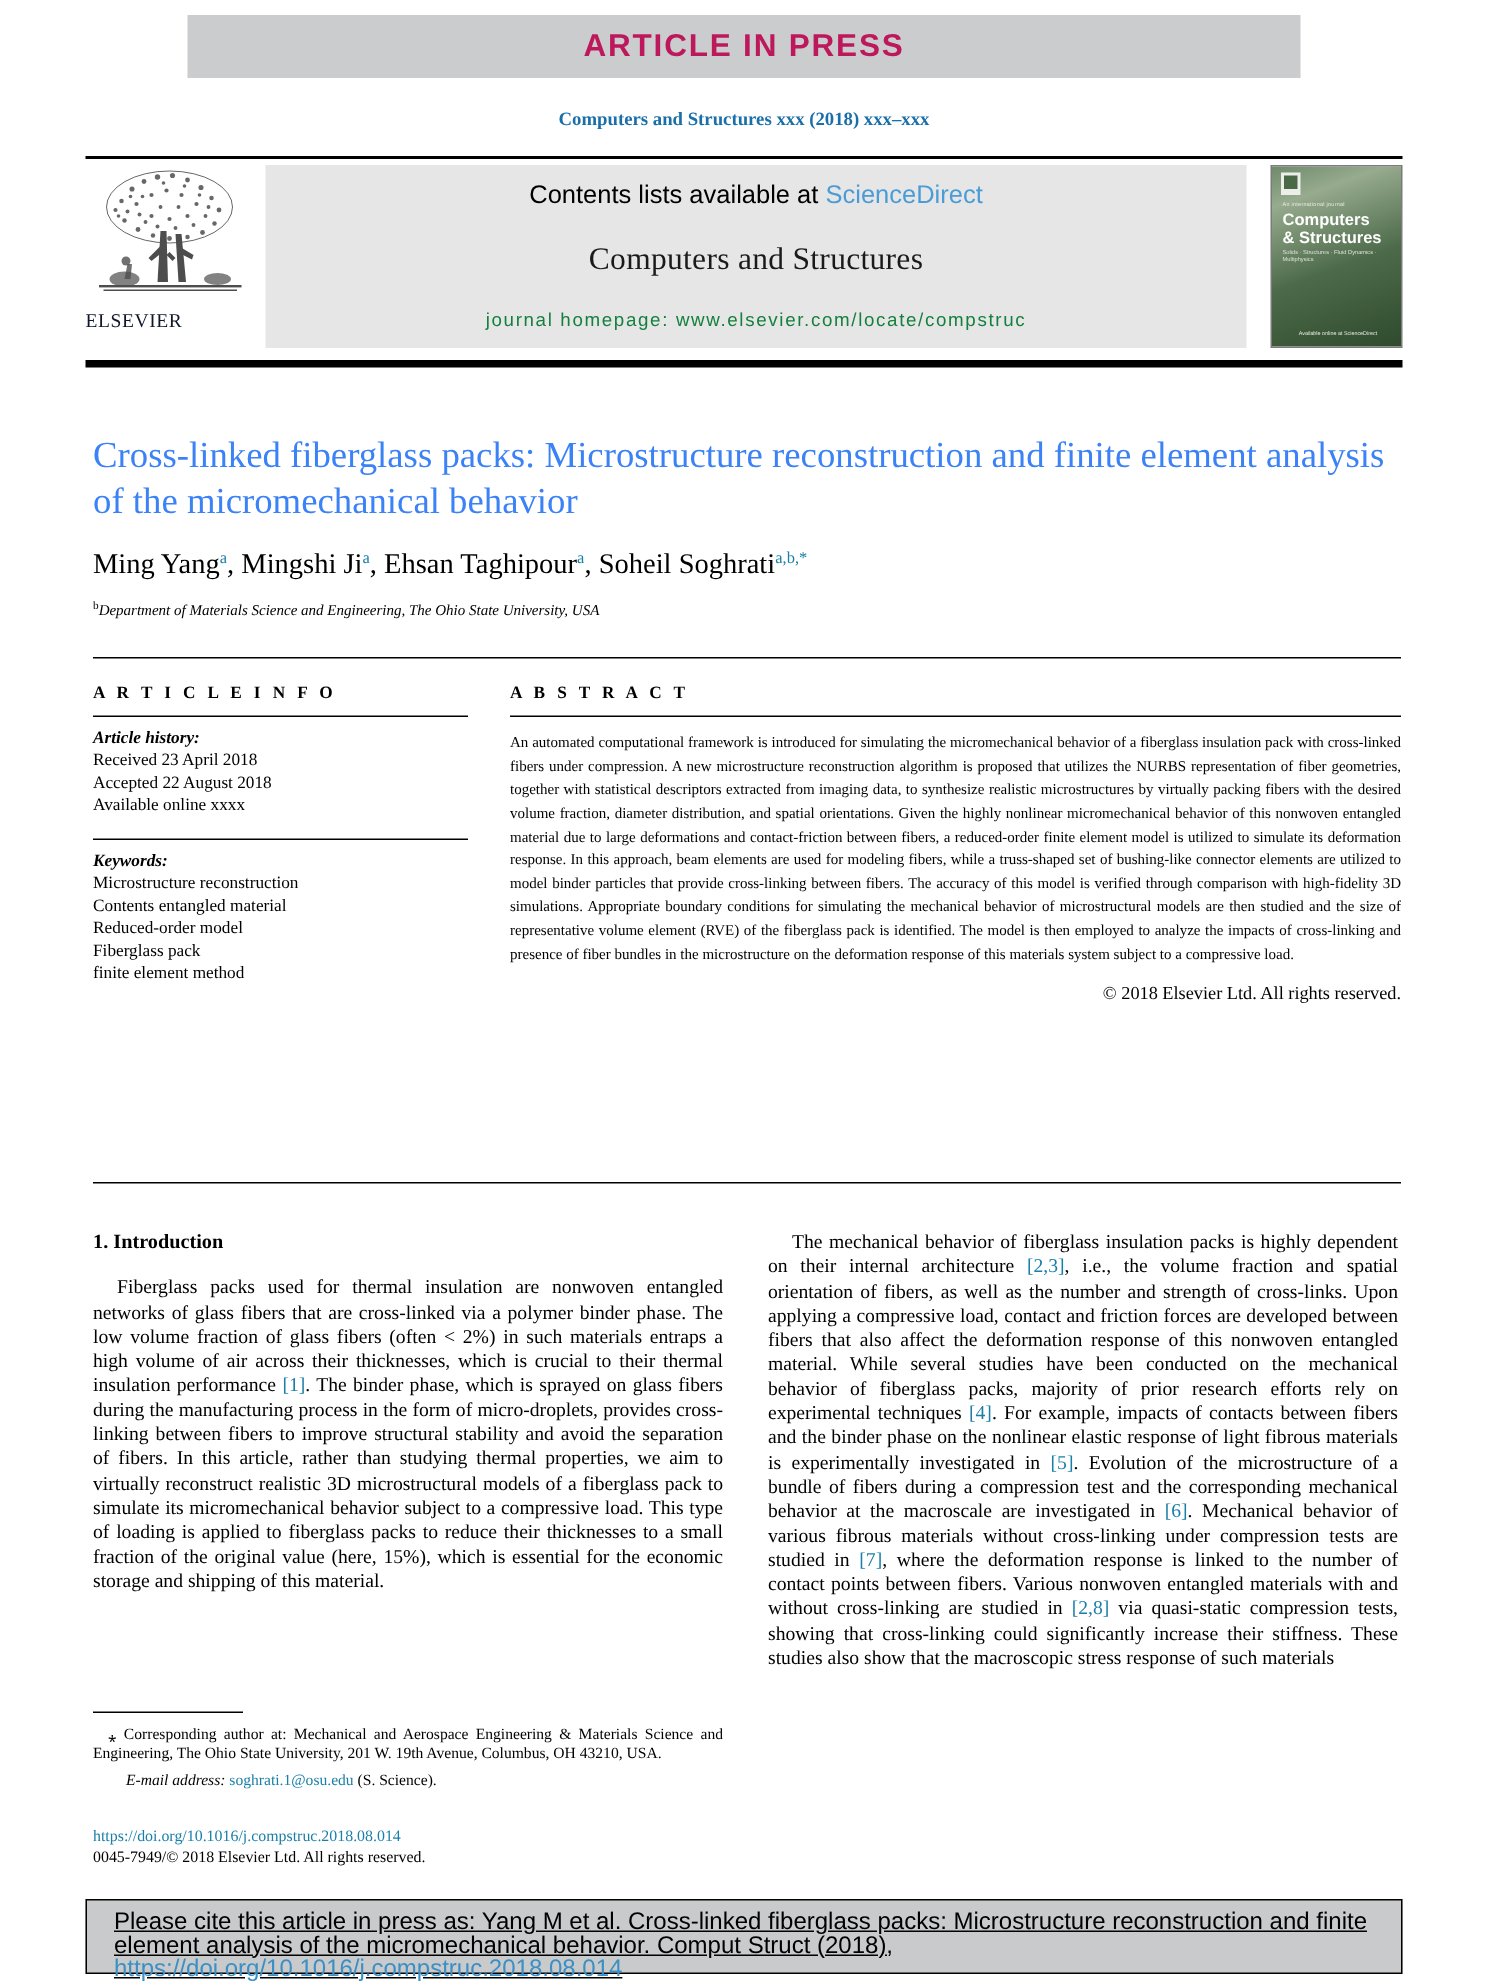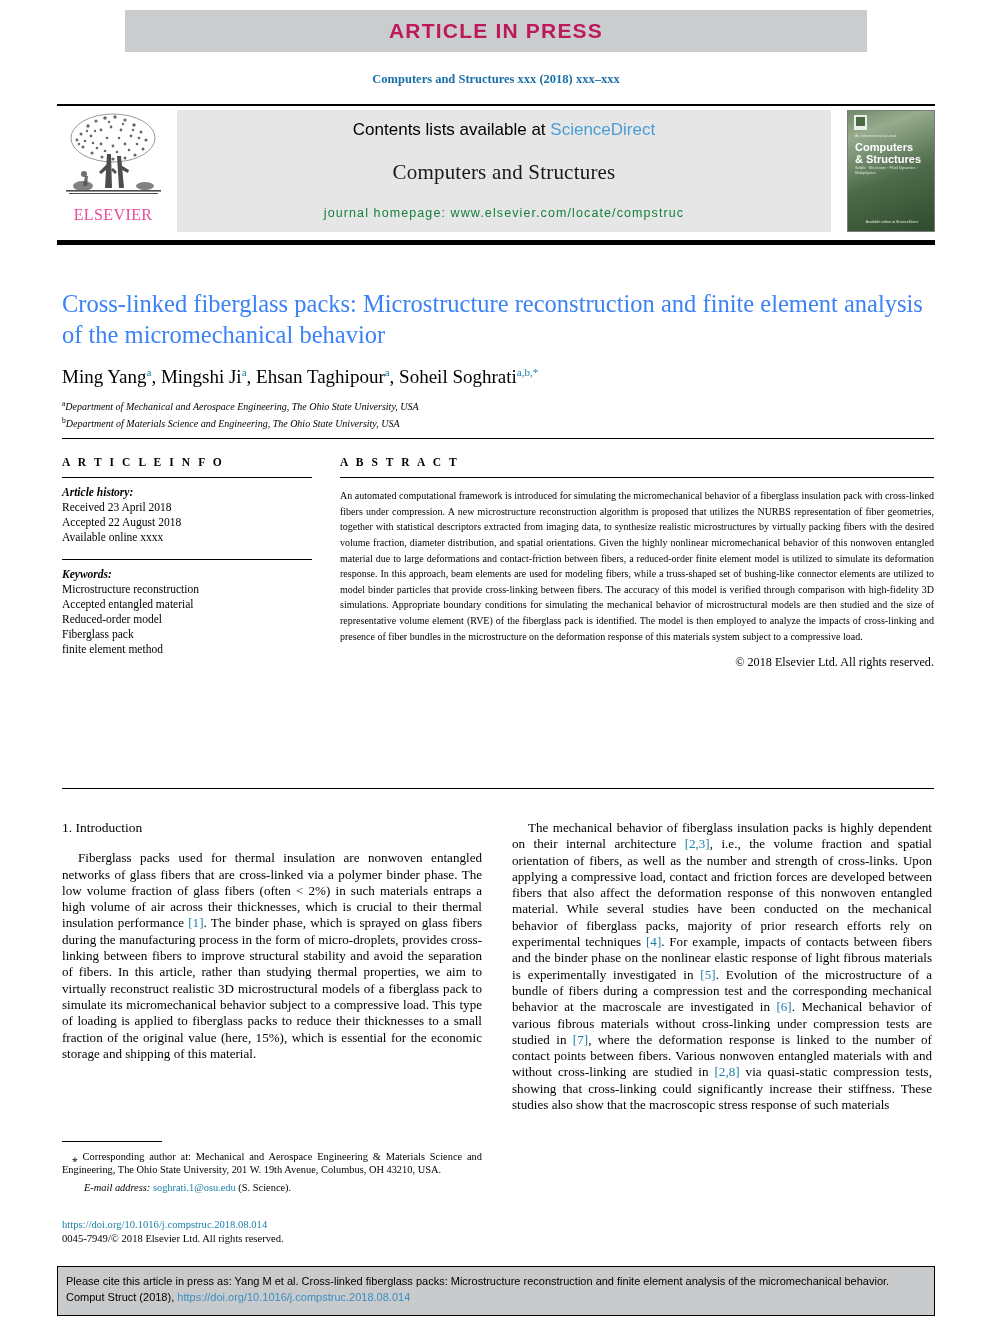--- a/index.html
+++ b/index.html
@@ -58,26 +58,26 @@
     position: absolute;
     left: 0; top: 0; width: 112px; height: 122px;
   }
   .elsevier-tree {
     position: absolute;
     left: 4px; top: 2px; width: 105px; height: 93px;
   }
   .elsevier-word {
     position: absolute;
     left: 0; top: 96px; width: 112px;
-    text-align: center;
-    font-family: "Liberation Serif", serif;
-    font-size: 16px;
+    text-align: left;
+    font-family: "Liberation Serif", serif;
+    font-size: 13px;
     font-weight: normal;
     letter-spacing: 0.4px;
-    color: #ec4899;
+    color: #0f172a;
   }
   .masthead-center {
     position: absolute;
     left: 120px; top: 0;
     width: 654px; height: 122px;
     background: #e6e6e6;
     display: flex;
     flex-direction: column;
     align-items: center;
     justify-content: space-between;
@@ -241,21 +241,21 @@
     font-family: "Liberation Serif", serif;
     font-size: 13.1px;
     line-height: 16.3px;
     text-align: justify;
     color: #000;
   }
   .body-col.left  { left: 62px; }
   .body-col.right { left: 512px; }
   .sec-title {
     font-family: "Liberation Serif", serif;
-    font-weight: normal;
+    font-weight: bold;
     font-size: 13.5px;
     margin: 0 0 14px 0;
   }
   .body-col p { margin: 0; text-indent: 16px; }
   .ref { color: #1a7fa8; }
 
   
   .foot-rule {
     position: absolute;
     left: 62px; top: 1141px; width: 100px; height: 1.1px;
@@ -282,25 +282,26 @@
   }
   .doi-link { color: #1a7fa8; }
 
   
   .cite-box {
     position: absolute;
     left: 57px; top: 1266px;
     width: 878px; height: 50px;
     border: 1.4px solid #000;
     background: #c9cacb;
-    padding: 7px 8px;
-    font-family: "Liberation Sans", sans-serif;
-    font-size: 11px;
+    padding: 7px 18px;
+    font-family: "Liberation Sans", sans-serif;
+    font-size: 16px;
     line-height: 15.5px;
     color: #000;
+    text-decoration: underline;
   }
   .cite-link { color: #3b8fc4; }
 </style>
 </head>
 <body>
 
 <div class="press-banner">
   <span class="press-banner-text">ARTICLE  IN  PRESS</span>
 </div>
 
@@ -393,21 +394,20 @@
 ScienceDirect</div>
   </div>
 </div>
 
 <div class="masthead-rule-bottom"></div>
 
 <div class="title-block">
   <h1 class="paper-title">Cross-linked fiberglass packs: Microstructure reconstruction and finite element analysis of the micromechanical behavior</h1>
   <div class="authors"><span>Ming Yang</span><sup>a</sup>, <span>Mingshi Ji</span><sup>a</sup>, <span>Ehsan Taghipour</span><sup>a</sup>, <span>Soheil Soghrati</span><sup>a,b,*</sup></div>
   <div class="affil">
-      <div><sup>a</sup>Department of Mechanical and Aerospace Engineering, The Ohio State University, USA</div>
       <div><sup>b</sup>Department of Materials Science and Engineering, The Ohio State University, USA</div>
     </div>
 </div>
 <div class="rule-under-authors"></div>
 
 <div class="info-col">
   <div class="sec-head">A R T I C L E   I N F O</div>
   <div class="thin-rule"></div>
   <div class="info-group">
     <div class="info-label">Article history:</div>
@@ -415,21 +415,21 @@
         <div class="info-line">Received 23 April 2018</div>
         <div class="info-line">Accepted 22 August 2018</div>
         <div class="info-line">Available online xxxx</div>
       </div>
   </div>
   <div class="thin-rule" style="margin-top:14px"></div>
   <div class="info-group">
     <div class="info-label">Keywords:</div>
     <div>
         <div class="info-line">Microstructure reconstruction</div>
-        <div class="info-line">Accepted entangled material</div>
+        <div class="info-line">Contents entangled material</div>
         <div class="info-line">Reduced-order model</div>
         <div class="info-line">Fiberglass pack</div>
         <div class="info-line">finite element method</div>
       </div>
   </div>
 </div>
 
 <div class="abs-col">
   <div class="sec-head">A B S T R A C T</div>
   <div class="thin-rule"></div>

